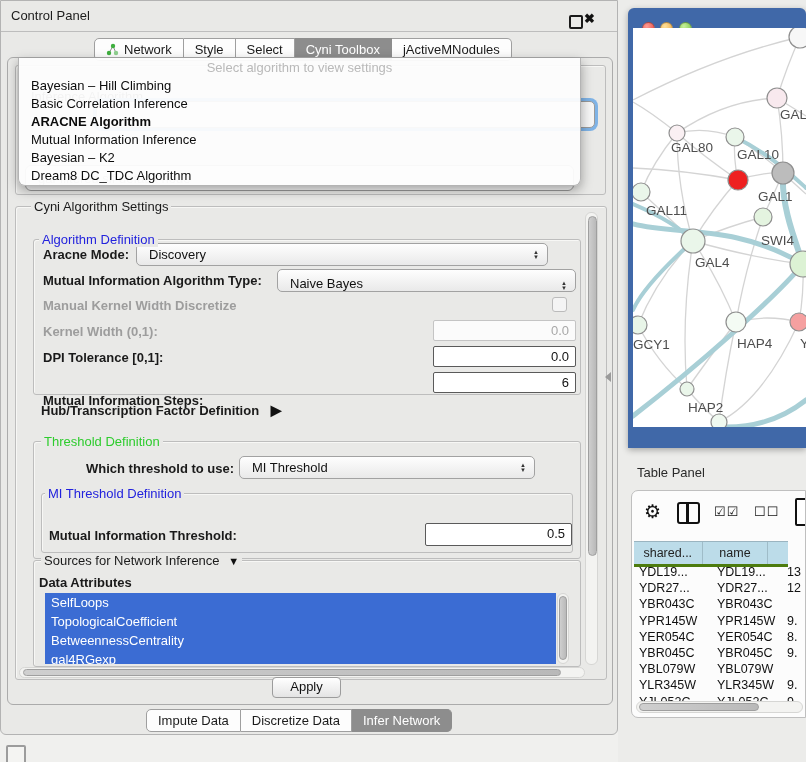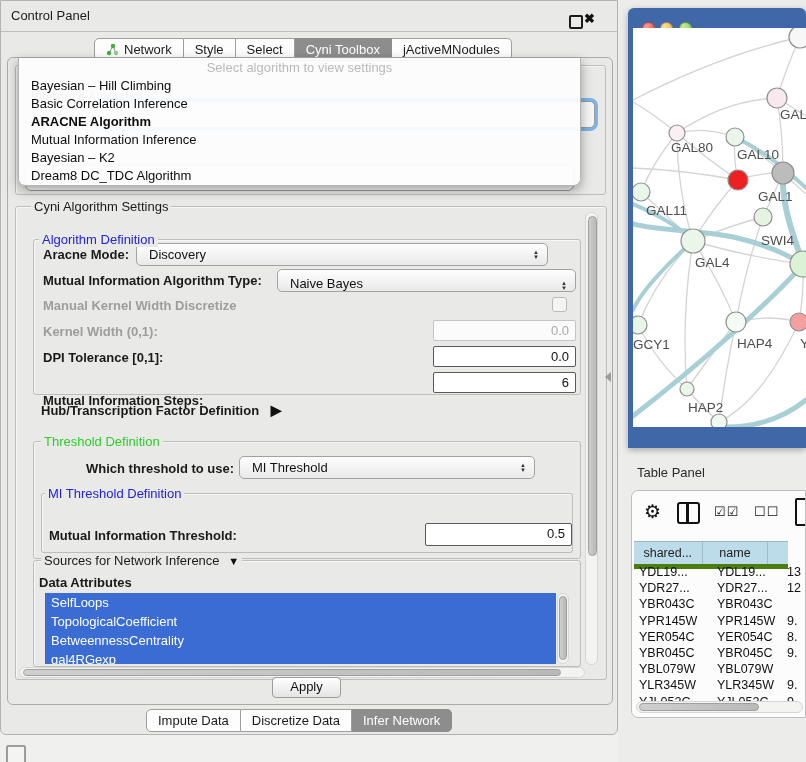--- a/index.html
+++ b/index.html
@@ -79,21 +79,21 @@
   #tp-title{left:19px;top:17px;font-size:13px;color:#2a2a2a;}
   #tp-card{left:13px;top:490px;width:175px;height:228px;background:#fcfcfc;
      border:1px solid #bfbfbf;border-radius:7px 0 0 7px;box-sizing:border-box;overflow:hidden;}
   .tb-icon{top:9px;}
   #gear-icon{left:12px;font-size:19px;color:#111;}
   #split-icon{left:45px;top:11px;width:19px;height:18px;border:2.5px solid #111;border-radius:3px;}
   #split-icon div{position:absolute;left:7px;top:0;width:2.5px;height:18px;background:#111;}
   #selall-icon{left:82px;top:13px;font-size:13px;color:#111;letter-spacing:1px;}
   #deselall-icon{left:122px;top:13px;font-size:13px;color:#111;letter-spacing:1px;}
   #doc-icon{left:163px;top:7px;width:15px;height:24px;border:2.5px solid #111;border-radius:2px;background:#fff;}
-  #thead{left:2px;top:50px;width:154px;height:22px;display:flex;background:#bcdce9;border-top:1px solid #9ab4c0;border-bottom:5px solid #4d7c0f;}
+  #thead{left:2px;top:50px;width:154px;height:22px;display:flex;background:#bcdce9;border-top:1px solid #9ab4c0;border-bottom:3px solid #4d7c0f;}
   .hcell{font-size:12.5px;color:#222;text-align:center;line-height:22px;border-right:1px solid #9fbcc8;box-sizing:border-box;}
   #table-rows{left:2px;top:73px;width:173px;height:137px;overflow:hidden;}
   .trow{display:flex;height:16.2px;}
   .tcell{font-size:12.5px;color:#111;line-height:16px;white-space:nowrap;overflow:hidden;box-sizing:border-box;}
   .c1{width:77px;padding-left:5px;} .c2{width:74px;padding-left:6px;} .c3{width:22px;padding-left:2px;}
   #split-arrow{left:605px;top:372px;width:0;height:0;border-top:5px solid transparent;border-bottom:5px solid transparent;border-right:6px solid #9a9a9a;}
   #mini-icon{left:6px;top:745px;width:16px;height:16px;border:2px solid #9c9c9c;border-radius:2px;background:#f4f4f2;}
 </style>
 </head>
 <body>

